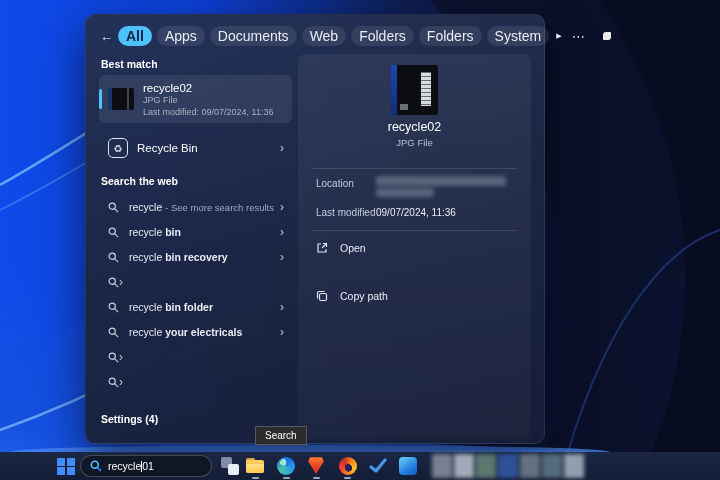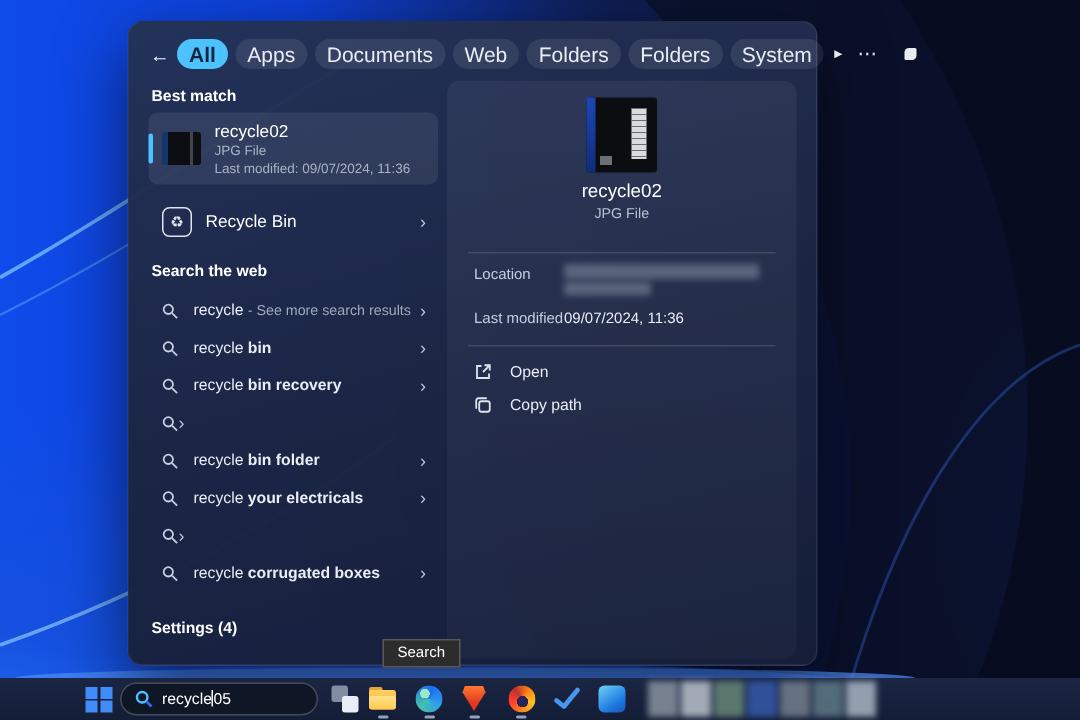--- a/index.html
+++ b/index.html
@@ -240,21 +240,20 @@
         <circle cx="4.6" cy="4.6" r="3.4" fill="none" stroke="#c7cfdd" stroke-width="1.3"></circle>
         <line x1="7.3" y1="7.3" x2="11" y2="11" stroke="#c7cfdd" stroke-width="1.3"></line>
       </svg>
     <div class="chev">›</div>
   </div>
   <div class="sugg" style="top:356px;">
     <svg width="11" height="11" viewBox="0 0 12 12">
         <circle cx="4.6" cy="4.6" r="3.4" fill="none" stroke="#c7cfdd" stroke-width="1.3"></circle>
         <line x1="7.3" y1="7.3" x2="11" y2="11" stroke="#c7cfdd" stroke-width="1.3"></line>
       </svg>
-    <div class="sugg-text"><span>recycle </span><b>corrugated boxes</b></div>
     <div class="chev">›</div>
   </div>
 
   <div class="sec-hdr" style="left:15px; top:398px;">Settings (4)</div>
 
   <div class="details">
     <div class="dt-thumb">
       <div class="sliver"></div>
         <div class="menu"></div>
         <div class="blk"></div>
@@ -274,21 +273,21 @@
     <div class="dt-div" style="top:176px;"></div>
 
     <div class="action" style="top:186px;">
       <svg width="12" height="12" viewBox="0 0 12 12">
           <path d="M5 2 H2 V10 H10 V7" fill="none" stroke="#dfe5ee" stroke-width="1.2"></path>
           <path d="M7 1.5 H10.5 V5" fill="none" stroke="#dfe5ee" stroke-width="1.2"></path>
           <line x1="10.5" y1="1.5" x2="6" y2="6" stroke="#dfe5ee" stroke-width="1.2"></line>
         </svg>
       <span class="lbl">Open</span>
     </div>
-    <div class="action" style="top:208px;">
+    <div class="action" style="top:234px;">
       <svg width="12" height="12" viewBox="0 0 12 12">
           <rect x="3.5" y="3.5" width="7" height="7" rx="1.5" fill="none" stroke="#dfe5ee" stroke-width="1.2"></rect>
           <path d="M8.5 1.5 H3 A1.5 1.5 0 0 0 1.5 3 V8.5" fill="none" stroke="#dfe5ee" stroke-width="1.2"></path>
         </svg>
       <span class="lbl">Copy path</span>
     </div>
   </div>
 </div>
 
 <div class="tooltip">Search</div>
@@ -300,21 +299,21 @@
       <span></span>
       <span></span>
       <span></span>
     </div>
 
   <div class="tb-search">
     <svg width="12" height="12" viewBox="0 0 12 12">
         <circle cx="4.8" cy="4.8" r="3.5" fill="none" stroke="#4cc2ff" stroke-width="1.6"></circle>
         <line x1="7.6" y1="7.6" x2="11" y2="11" stroke="#2f6ef0" stroke-width="1.8"></line>
       </svg>
-    <div class="tb-search-text"><span>recycle</span><span class="caret"></span><span>05</span></div>
+    <div class="tb-search-text"><span>recycle</span><span class="caret"></span><span>01</span></div>
   </div>
 
   <div class="tb-item task-view">
       <span class="b"></span>
       <span class="f"></span>
     </div>
 
   <div class="explorer tb-item" style="left:246px;">
     <span class="tabf"></span>
       <span class="bodyf"></span>

